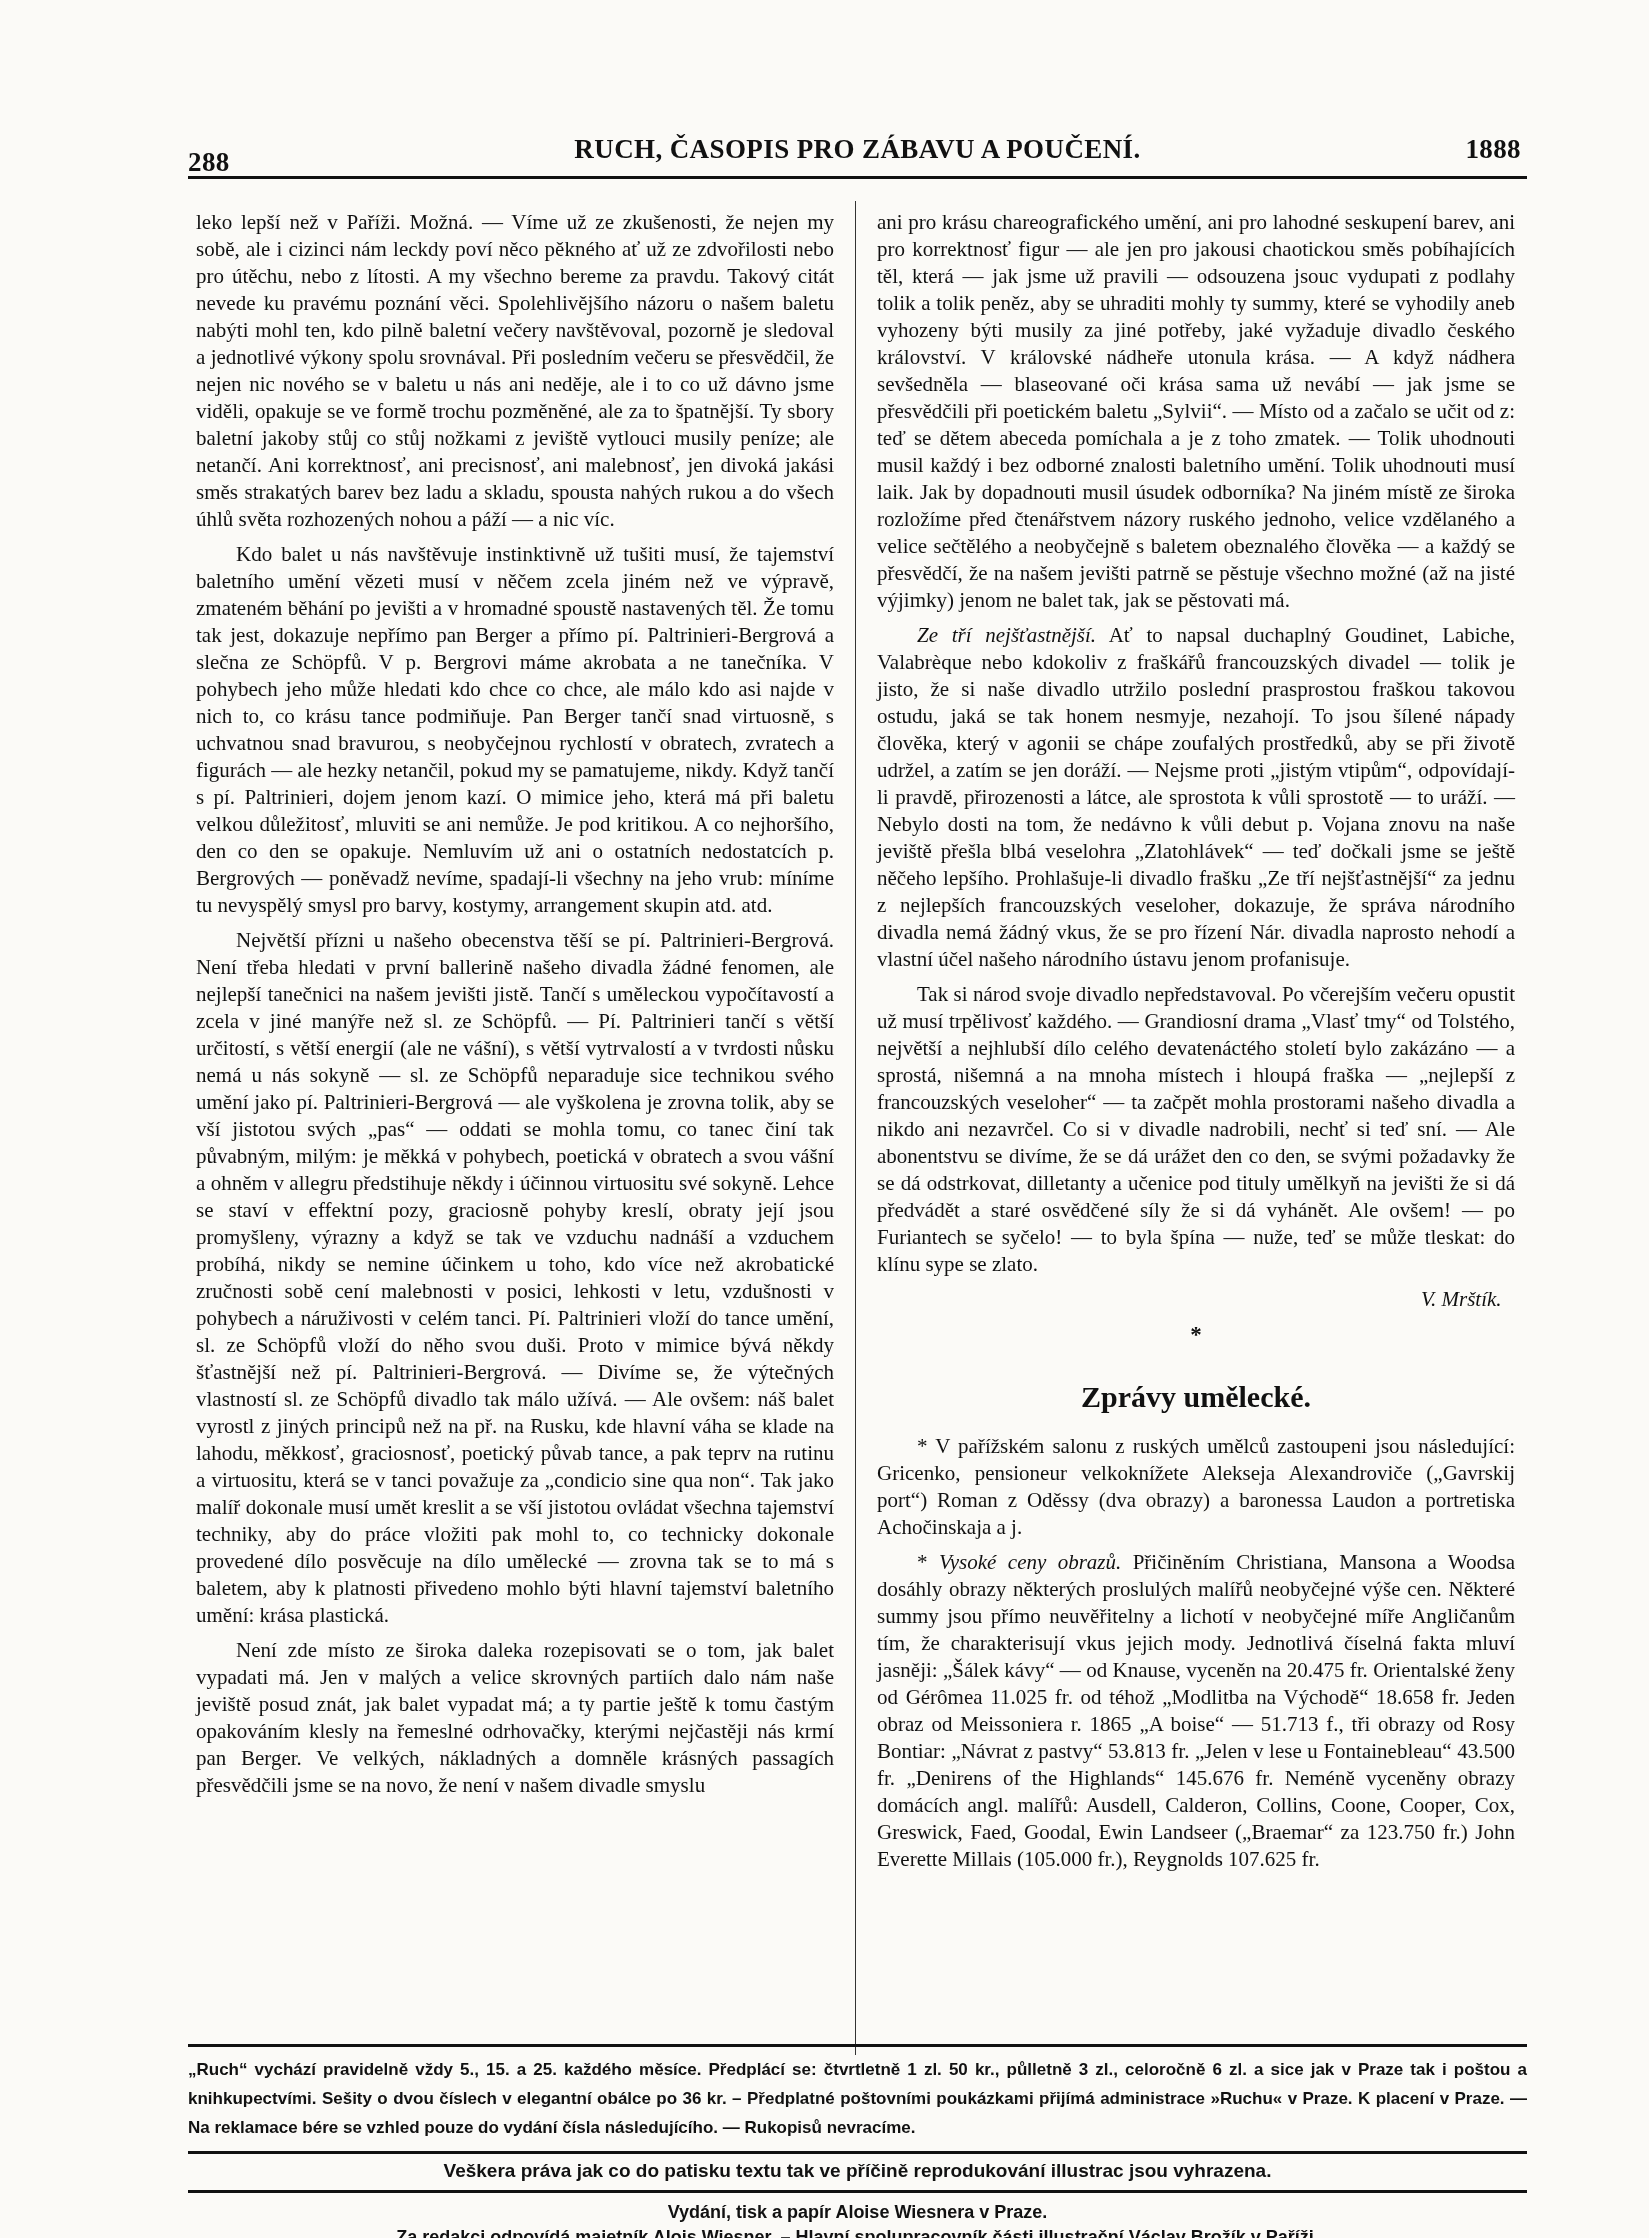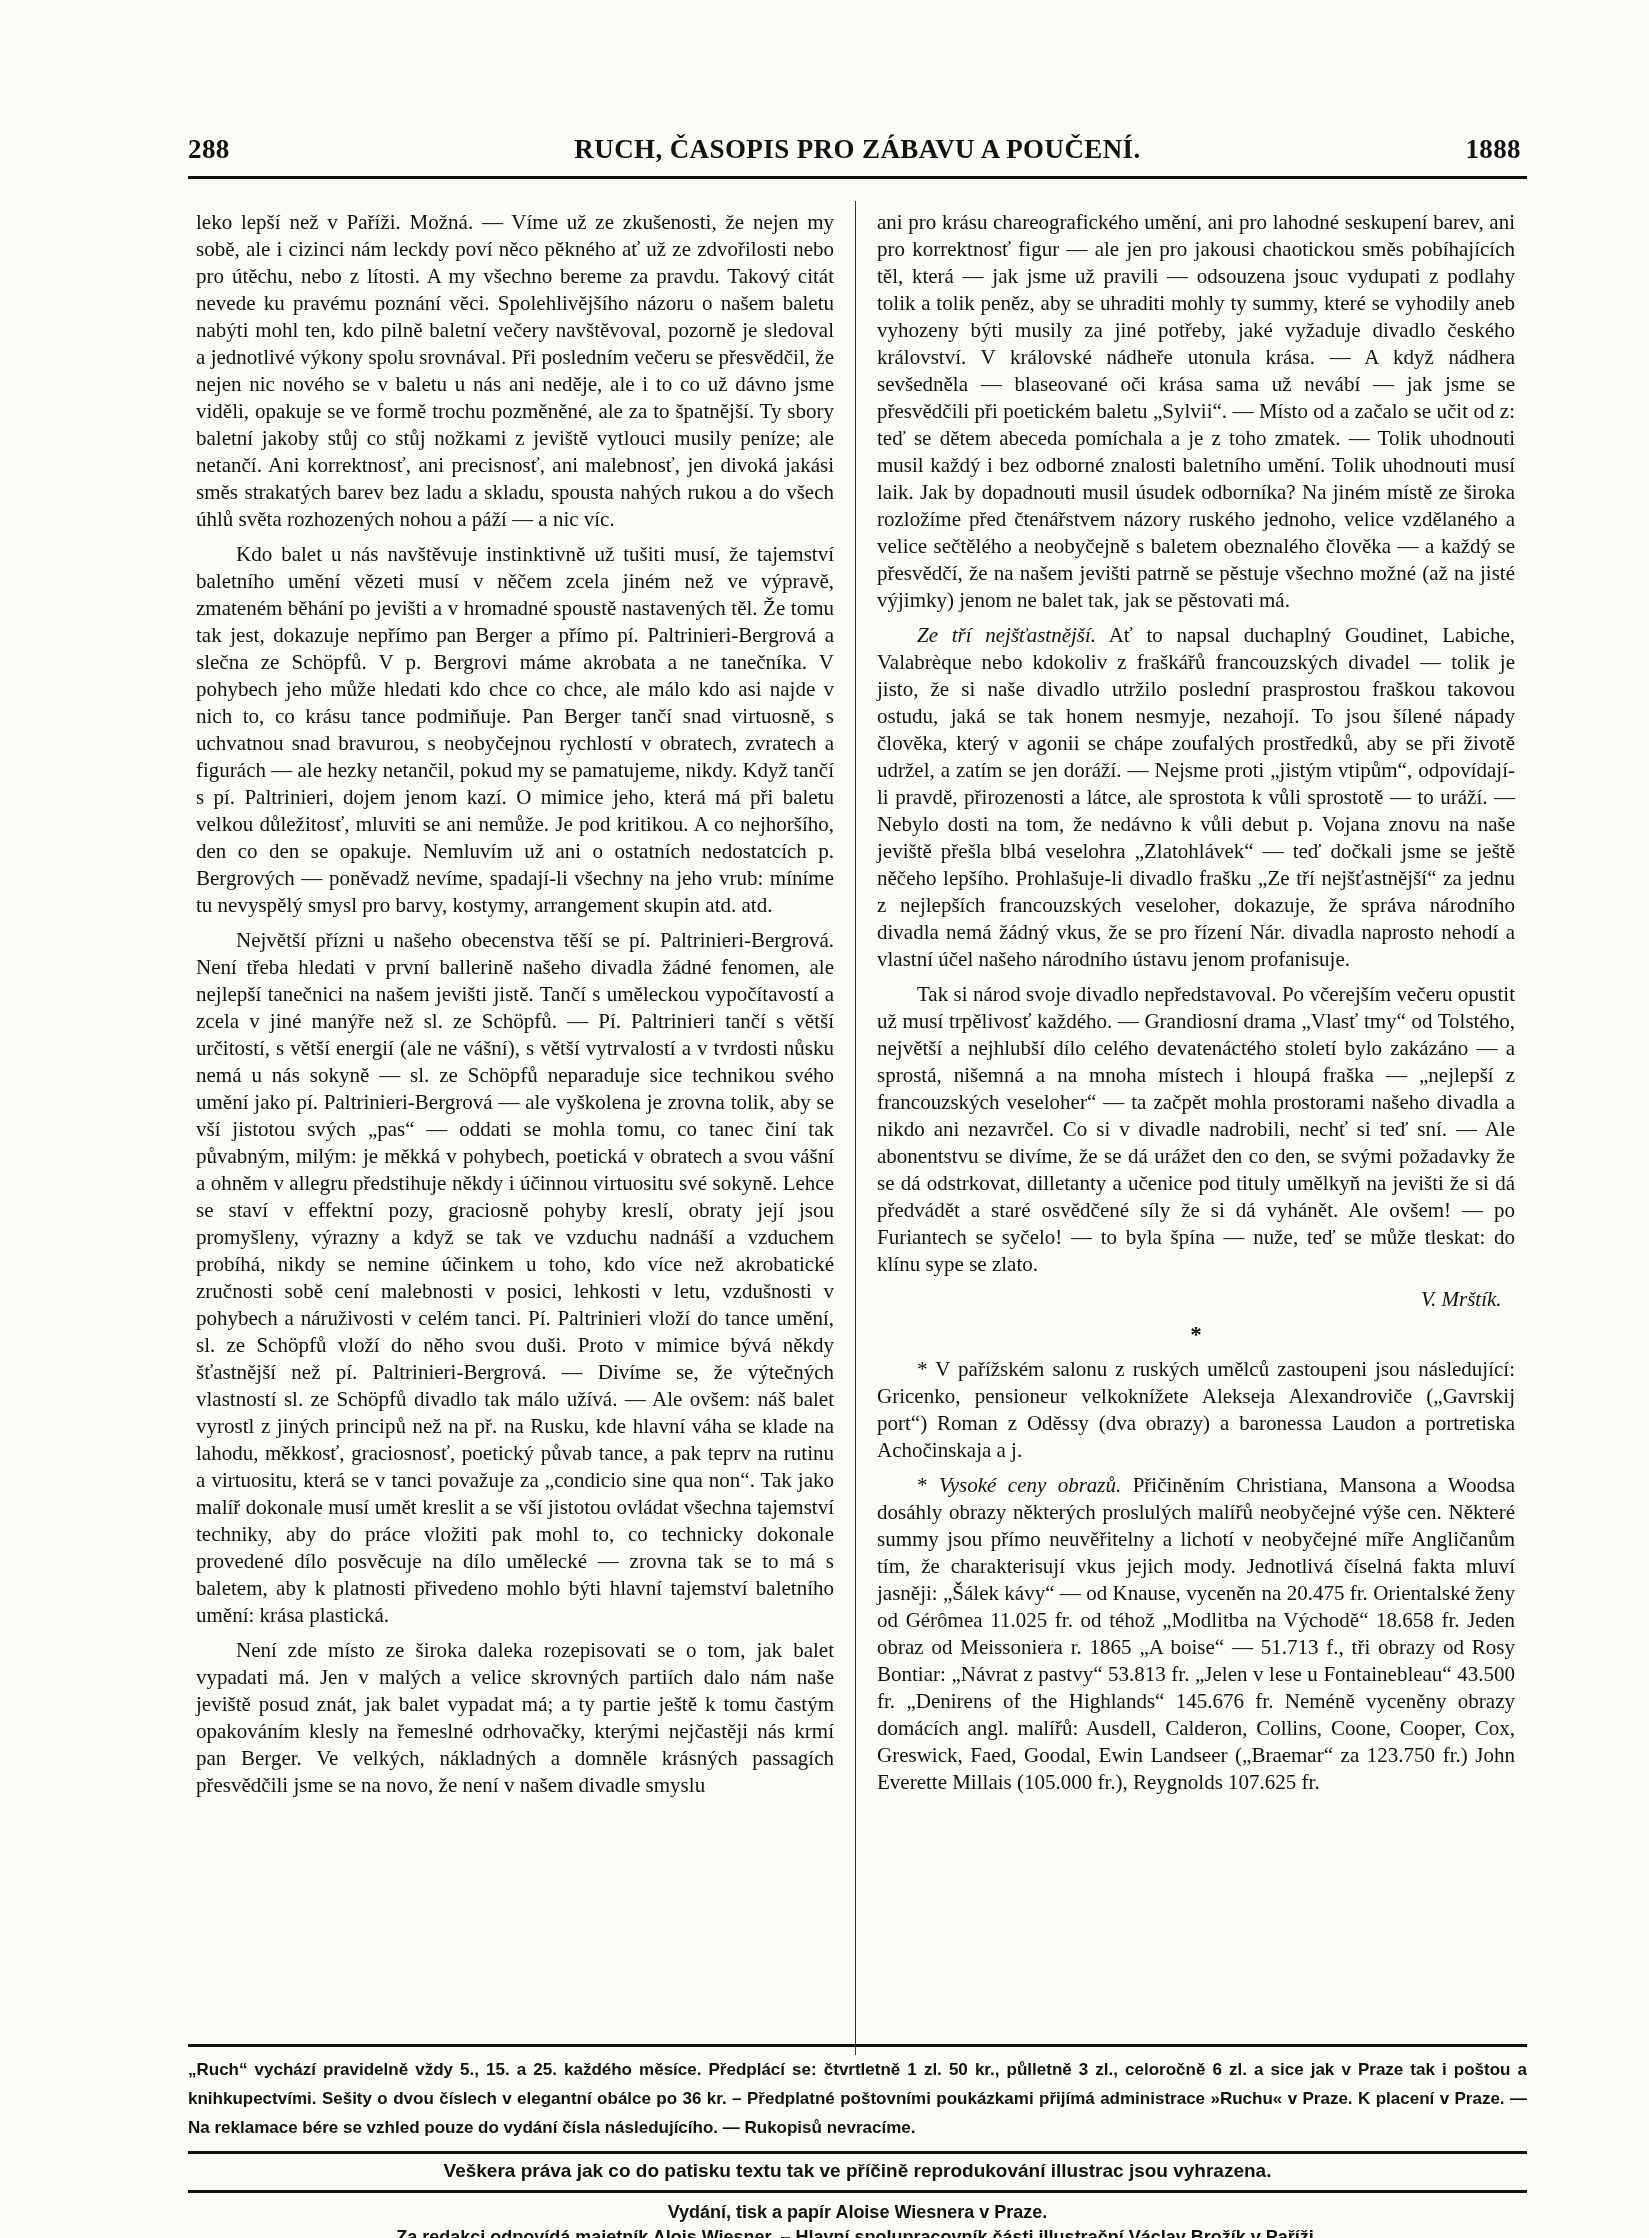--- a/index.html
+++ b/index.html
@@ -5,21 +5,21 @@
   html, body { margin: 0; padding: 0; }
   body {
     width: 1649px; height: 2388px;
     background: #fbfaf7;
     font-family: "Liberation Serif", "DejaVu Serif", serif;
     color: #111;
     position: relative; overflow: hidden;
   }
   .page { position: absolute; left: 188px; top: 125px; width: 1339px; }
   .header { position: relative; height: 49px; font-size: 27px; font-weight: bold; letter-spacing: 0.4px; }
-  .header .pg { position: absolute; left: 0; top: 9px; }
+  .header .pg { position: absolute; left: 0; top: 22px; }
   .header .title { position: absolute; left: 0; right: 0; top: 9px; text-align: center; }
   .header .yr { position: absolute; right: 6px; top: 9px; }
   .rule { border-top: 3.6px solid #111; margin-top: 1.8px; }
   .cols { position: relative; margin-top: 22.4px; height: 1854px; }
   .col { position: absolute; top: 0; width: 654px; font-size: 21px; line-height: 27px; text-align: justify; }
   .col.left { left: 0; }
   .col.right { left: 681px; }
   .divider { position: absolute; left: 667px; top: 0; height: 1854px; border-left: 1.3px solid #333; }
   p { margin: 8px; text-indent: 0; }
   p.ind { text-indent: 40px; }
@@ -51,20 +51,21 @@
       <p class="ind">Největší přízni u našeho obecenstva těší se pí. Paltrinieri-Bergrová. Není třeba hledati v první ballerině našeho divadla žádné fenomen, ale nejlepší tanečnici na našem jevišti jistě. Tančí s uměleckou vypočítavostí a zcela v jiné manýře než sl. ze Schöpfů. — Pí. Paltrinieri tančí s větší určitostí, s větší energií (ale ne vášní), s větší vytrvalostí a v tvrdosti nůsku nemá u nás sokyně — sl. ze Schöpfů neparaduje sice technikou svého umění jako pí. Paltrinieri-Bergrová — ale vyškolena je zrovna tolik, aby se vší jistotou svých „pas“ — oddati se mohla tomu, co tanec činí tak půvabným, milým: je měkká v pohybech, poetická v obratech a svou vášní a ohněm v allegru předstihuje někdy i účinnou virtuositu své sokyně. Lehce se staví v effektní pozy, graciosně pohyby kreslí, obraty její jsou promyšleny, výrazny a když se tak ve vzduchu nadnáší a vzduchem probíhá, nikdy se nemine účinkem u toho, kdo více než akrobatické zručnosti sobě cení malebnosti v posici, lehkosti v letu, vzdušnosti v pohybech a náruživosti v celém tanci. Pí. Paltrinieri vloží do tance umění, sl. ze Schöpfů vloží do něho svou duši. Proto v mimice bývá někdy šťastnější než pí. Paltrinieri-Bergrová. — Divíme se, že výtečných vlastností sl. ze Schöpfů divadlo tak málo užívá. — Ale ovšem: náš balet vyrostl z jiných principů než na př. na Rusku, kde hlavní váha se klade na lahodu, měkkosť, graciosnosť, poetický půvab tance, a pak teprv na rutinu a virtuositu, která se v tanci považuje za „condicio sine qua non“. Tak jako malíř dokonale musí umět kreslit a se vší jistotou ovládat všechna tajemství techniky, aby do práce vložiti pak mohl to, co technicky dokonale provedené dílo posvěcuje na dílo umělecké — zrovna tak se to má s baletem, aby k platnosti přivedeno mohlo býti hlavní tajemství baletního umění: krása plastická.</p>
       <p class="ind">Není zde místo ze široka daleka rozepisovati se o tom, jak balet vypadati má. Jen v malých a velice skrovných partiích dalo nám naše jeviště posud znát, jak balet vypadat má; a ty partie ještě k tomu častým opakováním klesly na řemeslné odrhovačky, kterými nejčastěji nás krmí pan Berger. Ve velkých, nákladných a domněle krásných passagích přesvědčili jsme se na novo, že není v našem divadle smyslu</p>
     </div>
     <div class="divider"></div>
     <div class="col right">
       <p>ani pro krásu chareografického umění, ani pro lahodné seskupení barev, ani pro korrektnosť figur — ale jen pro jakousi chaotickou směs pobíhajících těl, která — jak jsme už pravili — odsouzena jsouc vydupati z podlahy tolik a tolik peněz, aby se uhraditi mohly ty summy, které se vyhodily aneb vyhozeny býti musily za jiné potřeby, jaké vyžaduje divadlo českého království. V královské nádheře utonula krása. — A když nádhera sevšedněla — blaseované oči krása sama už nevábí — jak jsme se přesvědčili při poetickém baletu „Sylvii“. — Místo od a začalo se učit od z: teď se dětem abeceda pomíchala a je z toho zmatek. — Tolik uhodnouti musil každý i bez odborné znalosti baletního umění. Tolik uhodnouti musí laik. Jak by dopadnouti musil úsudek odborníka? Na jiném místě ze široka rozložíme před čtenářstvem názory ruského jednoho, velice vzdělaného a velice sečtělého a neobyčejně s baletem obeznalého člověka — a každý se přesvědčí, že na našem jevišti patrně se pěstuje všechno možné (až na jisté výjimky) jenom ne balet tak, jak se pěstovati má.</p>
       <p class="ind"><em>Ze tří nejšťastnější.</em><span> Ať to napsal duchaplný Goudinet, Labiche, Valabrèque nebo kdokoliv z fraškářů francouzských divadel — tolik je jisto, že si naše divadlo utržilo poslední prasprostou fraškou takovou ostudu, jaká se tak honem nesmyje, nezahojí. To jsou šílené nápady člověka, který v agonii se chápe zoufalých prostředků, aby se při životě udržel, a zatím se jen doráží. — Nejsme proti „jistým vtipům“, odpovídají-li pravdě, přirozenosti a látce, ale sprostota k vůli sprostotě — to uráží. — Nebylo dosti na tom, že nedávno k vůli debut p. Vojana znovu na naše jeviště přešla blbá veselohra „Zlatohlávek“ — teď dočkali jsme se ještě něčeho lepšího. Prohlašuje-li divadlo frašku „Ze tří nejšťastnější“ za jednu z nejlepších francouzských veseloher, dokazuje, že správa národního divadla nemá žádný vkus, že se pro řízení Nár. divadla naprosto nehodí a vlastní účel našeho národního ústavu jenom profanisuje.</span></p>
       <p class="ind">Tak si národ svoje divadlo nepředstavoval. Po včerejším večeru opustit už musí trpělivosť každého. — Grandiosní drama „Vlasť tmy“ od Tolstého, největší a nejhlubší dílo celého devatenáctého století bylo zakázáno — a sprostá, nišemná a na mnoha místech i hloupá fraška — „nejlepší z francouzských veseloher“ — ta začpět mohla prostorami našeho divadla a nikdo ani nezavrčel. Co si v divadle nadrobili, nechť si teď sní. — Ale abonentstvu se divíme, že se dá urážet den co den, se svými požadavky že se dá odstrkovat, dilletanty a učenice pod tituly umělkyň na jevišti že si dá předvádět a staré osvědčené síly že si dá vyhánět. Ale ovšem! — po Furiantech se syčelo! — to byla špína — nuže, teď se může tleskat: do klínu sype se zlato.</p>
       <p class="sig">V. Mrštík.</p>
       <div class="star">*</div>
+      <div class="section-title">Zprávy umělecké.</div>
       <p class="ind">* V pařížském salonu z ruských umělců zastoupeni jsou následující: Gricenko, pensioneur velkoknížete Alekseja Alexandroviče („Gavrskij port“) Roman z Oděssy (dva obrazy) a baronessa Laudon a portretiska Achočinskaja a j.</p>
       <p class="ind"><span>* </span><em>Vysoké ceny obrazů.</em><span> Přičiněním Christiana, Mansona a Woodsa dosáhly obrazy některých proslulých malířů neobyčejné výše cen. Některé summy jsou přímo neuvěřitelny a lichotí v neobyčejné míře Angličanům tím, že charakterisují vkus jejich mody. Jednotlivá číselná fakta mluví jasněji: „Šálek kávy“ — od Knause, vyceněn na 20.475 fr. Orientalské ženy od Gérômea 11.025 fr. od téhož „Modlitba na Východě“ 18.658 fr. Jeden obraz od Meissoniera r. 1865 „A boise“ — 51.713 f., tři obrazy od Rosy Bontiar: „Návrat z pastvy“ 53.813 fr. „Jelen v lese u Fontainebleau“ 43.500 fr. „Denirens of the Highlands“ 145.676 fr. Neméně vyceněny obrazy domácích angl. malířů: Ausdell, Calderon, Collins, Coone, Cooper, Cox, Greswick, Faed, Goodal, Ewin Landseer („Braemar“ za 123.750 fr.) John Everette Millais (105.000 fr.), Reygnolds 107.625 fr.</span></p>
     </div>
   </div>
 </div>
 
 <div class="footer">
   <div class="frule"></div>
   <div class="fnote">„Ruch“ vychází pravidelně vždy 5., 15. a 25. každého měsíce. Předplácí se: čtvrtletně 1 zl. 50 kr., půlletně 3 zl., celoročně 6 zl. a sice jak v Praze tak i poštou a knihkupectvími. Sešity o dvou číslech v elegantní obálce po 36 kr. – Předplatné poštovními poukázkami přijímá administrace »Ruchu« v Praze. K placení v Praze. — Na reklamace bére se vzhled pouze do vydání čísla následujícího. — Rukopisů nevracíme.</div>
   <div class="frule"></div>

